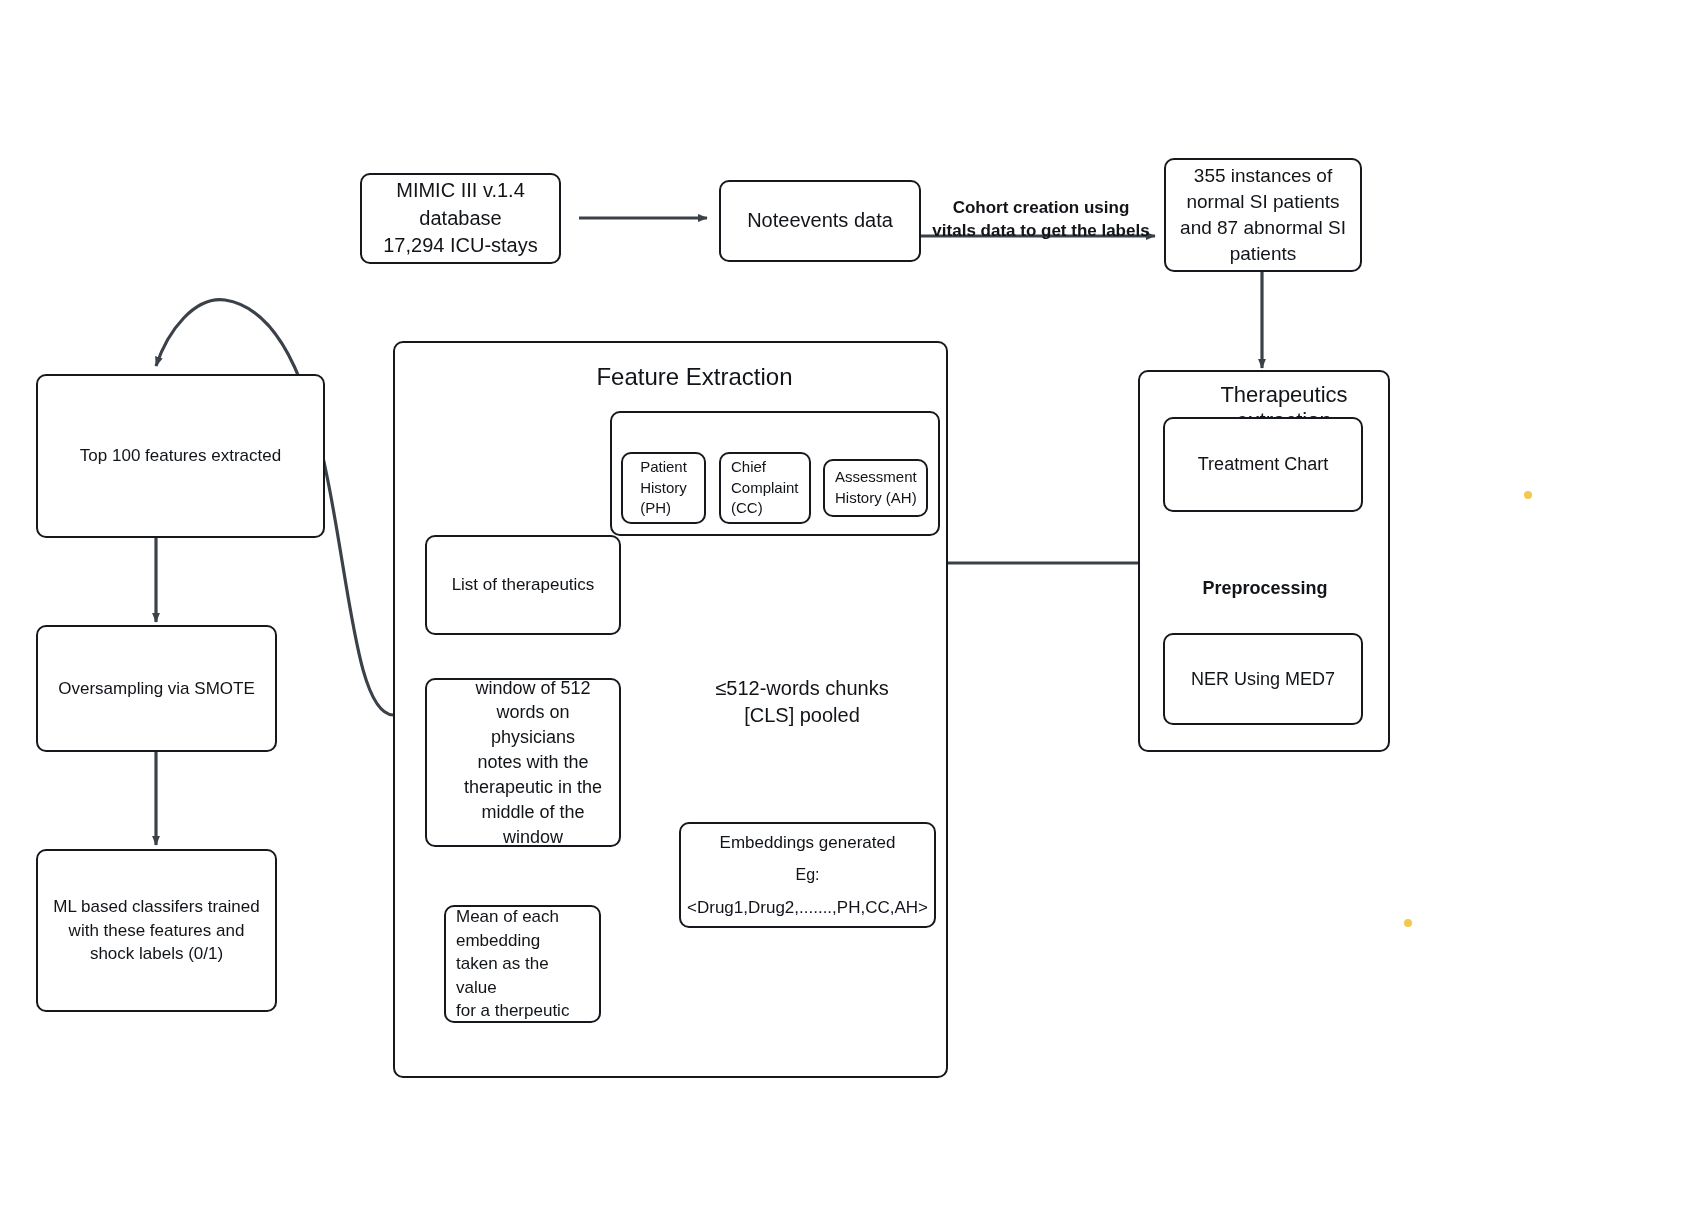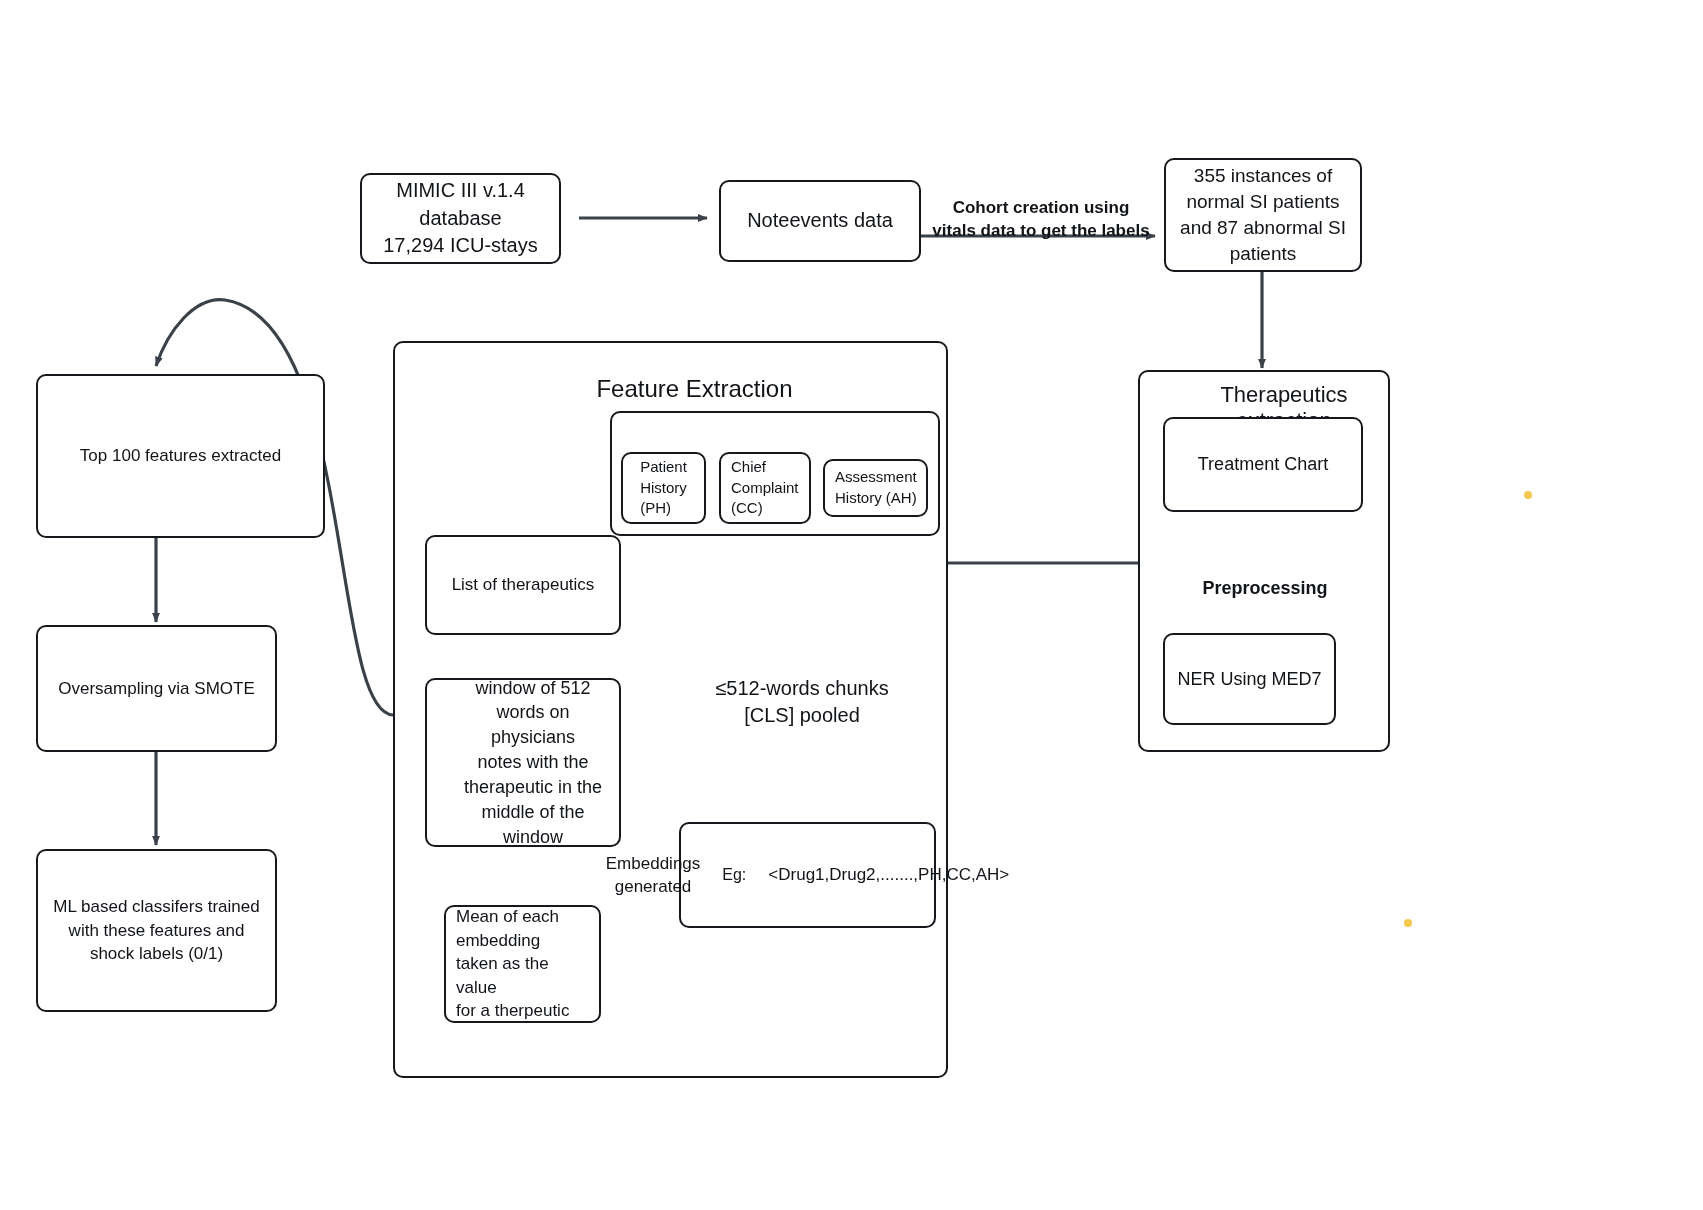--- a/index.html
+++ b/index.html
@@ -95,26 +95,26 @@
   </div>
 
   <div class="box" style="left:1163px;top:417px;width:200px;height:95px;">
     <span class="txt f18">Treatment Chart</span>
   </div>
 
   <div class="lbl bold f18" style="left:1175px;top:552px;width:180px;">
     <span>Preprocessing</span>
   </div>
 
-  <div class="box" style="left:1163px;top:633px;width:173px;height:92px;">
+  <div class="box" style="left:1163px;top:633px;width:200px;height:92px;">
     <span class="txt f18">NER Using MED7</span>
   </div>
 
   <div class="panel" style="left:393px;top:341px;width:555px;height:737px;">
-    <div class="panel-title f24" style="top:32px;margin-left:48px;">Feature Extraction</div>
+    <div class="panel-title f24" style="top:20px;margin-left:48px;">Feature Extraction</div>
   </div>
 
   <div class="panel" style="left:610px;top:411px;width:330px;height:125px;">
     <div class="panel-title f24" style="top:6px;margin-top:29px;">HOPI</div>
   </div>
 
   <div class="box" style="left:621px;top:452px;width:85px;height:72px;justify-content:center;">
     <span class="txt f15" style="font-size:15px;text-align:left;">Patient
 History
 (PH)</span>
@@ -149,21 +149,21 @@
 window</span>
   </div>
 
   <div class="box" style="left:444px;top:905px;width:157px;height:118px;justify-content:flex-start;">
     <span class="txt f17" style="text-align:left;">Mean of each
 embedding
 taken as the value
 for a therpeutic</span>
   </div>
 
-  <div class="box" style="left:679px;top:822px;width:257px;height:106px;gap:2px;">
+  <div class="box" style="left:679px;top:822px;width:257px;height:106px;flex-direction:column;gap:2px;">
     <span class="txt f17">Embeddings generated</span>
     <span class="txt f16">Eg:</span>
     <span class="txt f17">&lt;Drug1,Drug2,.......,PH,CC,AH&gt;</span>
   </div>
 
   <div class="box" style="left:36px;top:374px;width:289px;height:164px;">
     <span class="txt f17">Top 100 features extracted</span>
   </div>
 
   <div class="box" style="left:36px;top:625px;width:241px;height:127px;">

